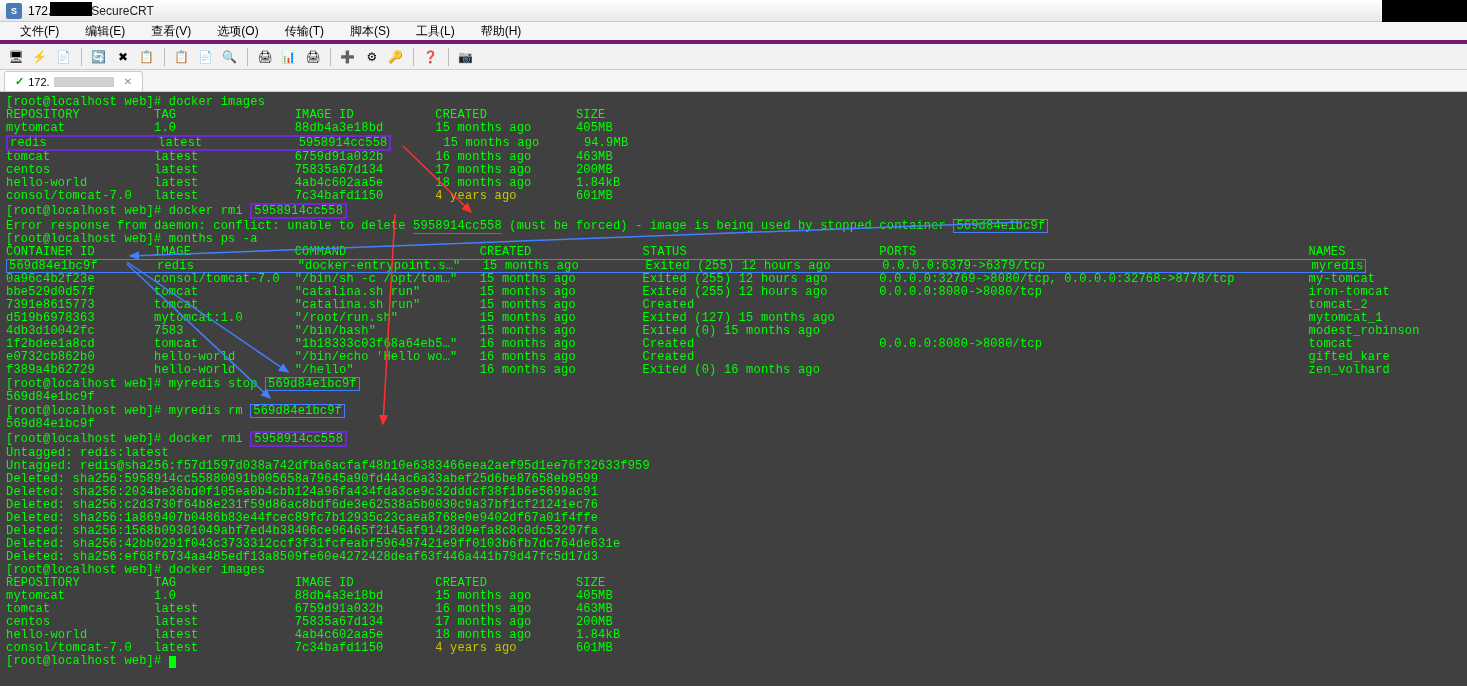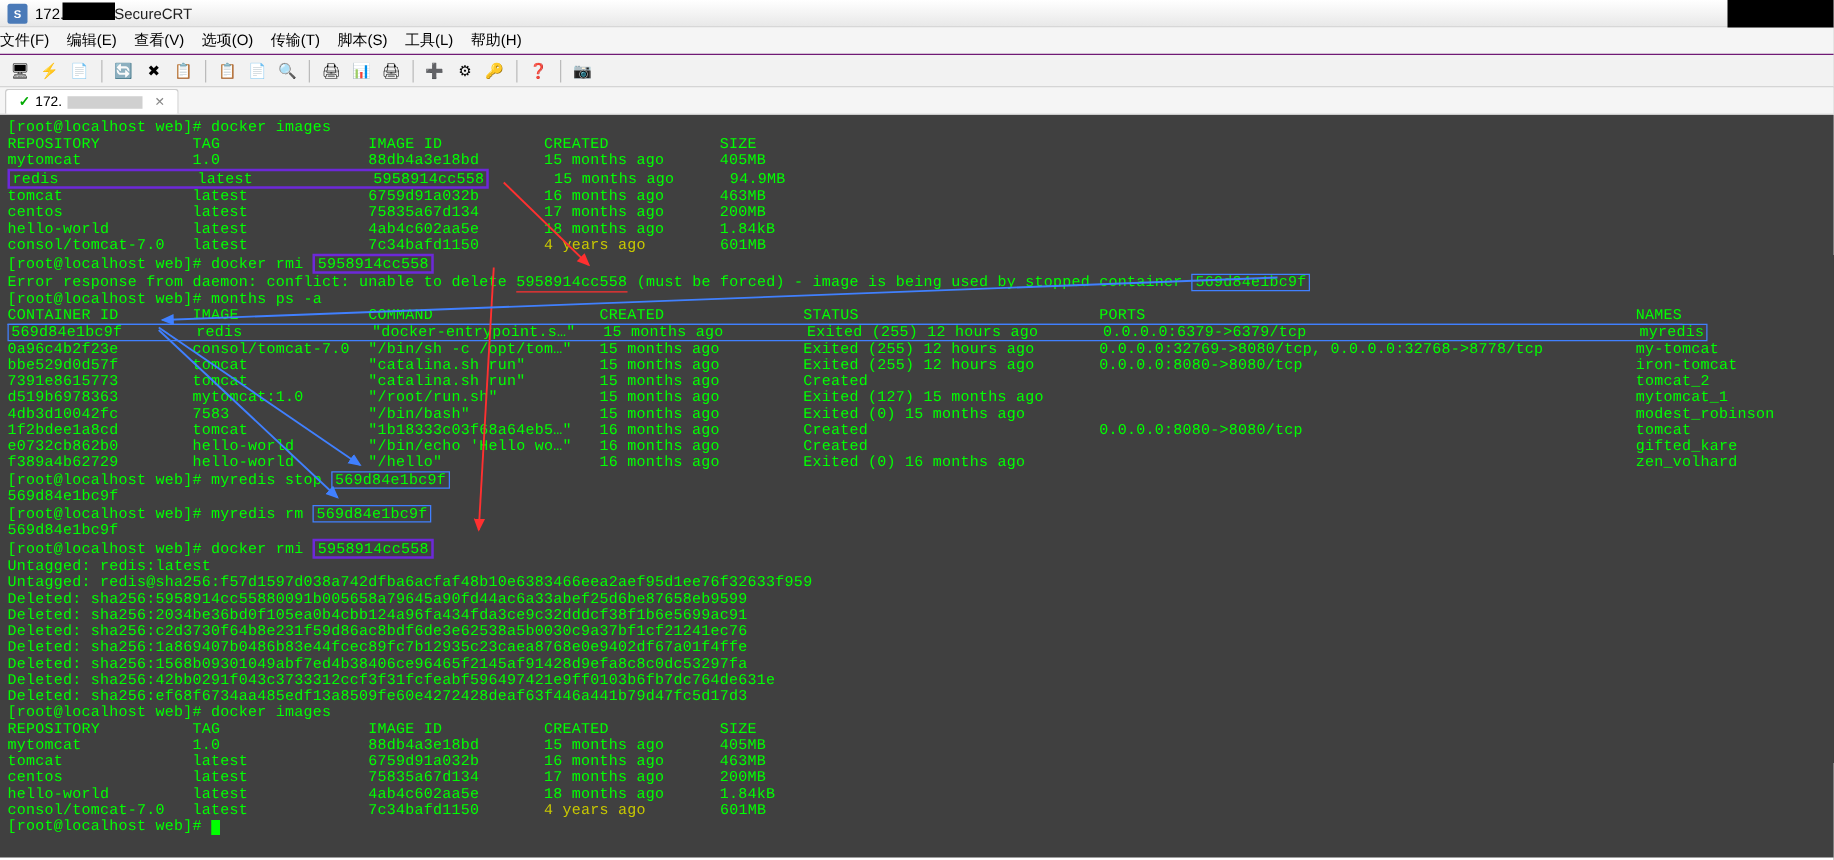--- a/index.html
+++ b/index.html
@@ -1,21 +1,21 @@
 <!DOCTYPE html>
 <html><head>
 <meta charset="utf-8">
 <style>
 *{margin:0;padding:0;box-sizing:border-box}
 body{width:1467px;height:688px;font-family:"Microsoft YaHei",Tahoma,sans-serif;font-size:12px;background:#fff;overflow:hidden;position:relative}
 .titlebar{height:22px;background:linear-gradient(#fff,#e8e8e8);display:flex;align-items:center;padding:0 6px;border-bottom:1px solid #ccc}
 .titlebar .appicon{width:16px;height:16px;background:#4a7ab8;margin-right:6px;border-radius:2px;display:flex;align-items:center;justify-content:center;color:#fff;font-size:9px;font-weight:bold}
 .titlebar .ip{margin-right:40px}
 .titlebar .appname{color:#222}
-.menubar{height:22px;background:#f5f5f5;display:flex;align-items:center;padding:0 0;gap:14px;border-bottom:1px solid #701a75}
+.menubar{height:22px;background:#f5f5f5;display:flex;align-items:center;padding:0 20px;gap:26px;border-bottom:4px solid #701a75}
 .menubar span{cursor:default}
 .toolbar{height:26px;background:#f2f2f2;display:flex;align-items:center;padding:0 6px;gap:4px;border-bottom:1px solid #ccc}
 .toolbar .tbtn{width:20px;height:20px;display:flex;align-items:center;justify-content:center;border-radius:2px}
 .toolbar .sep{width:1px;height:18px;background:#bbb;margin:0 3px}
 .tabbar{height:22px;background:#f5f5f5;border-bottom:1px solid #ccc;display:flex;align-items:end;padding-left:4px}
 .tab{height:20px;padding:2px 10px;background:#fff;border:1px solid #ccc;border-bottom:none;border-radius:3px 3px 0 0;display:flex;align-items:center;gap:4px;font-size:11px}
 .tab .checkmark{color:#0a0;font-weight:bold}
 .tab .x{color:#888;font-size:10px;margin-left:6px}
 .terminal{background:#404040;color:#0f0;font-family:"Consolas","Courier New",monospace;font-size:12px;line-height:13px;padding:4px 6px;height:594px;overflow:hidden;white-space:pre;position:relative;letter-spacing:0.2px}
 .cmd{color:#0f0}

